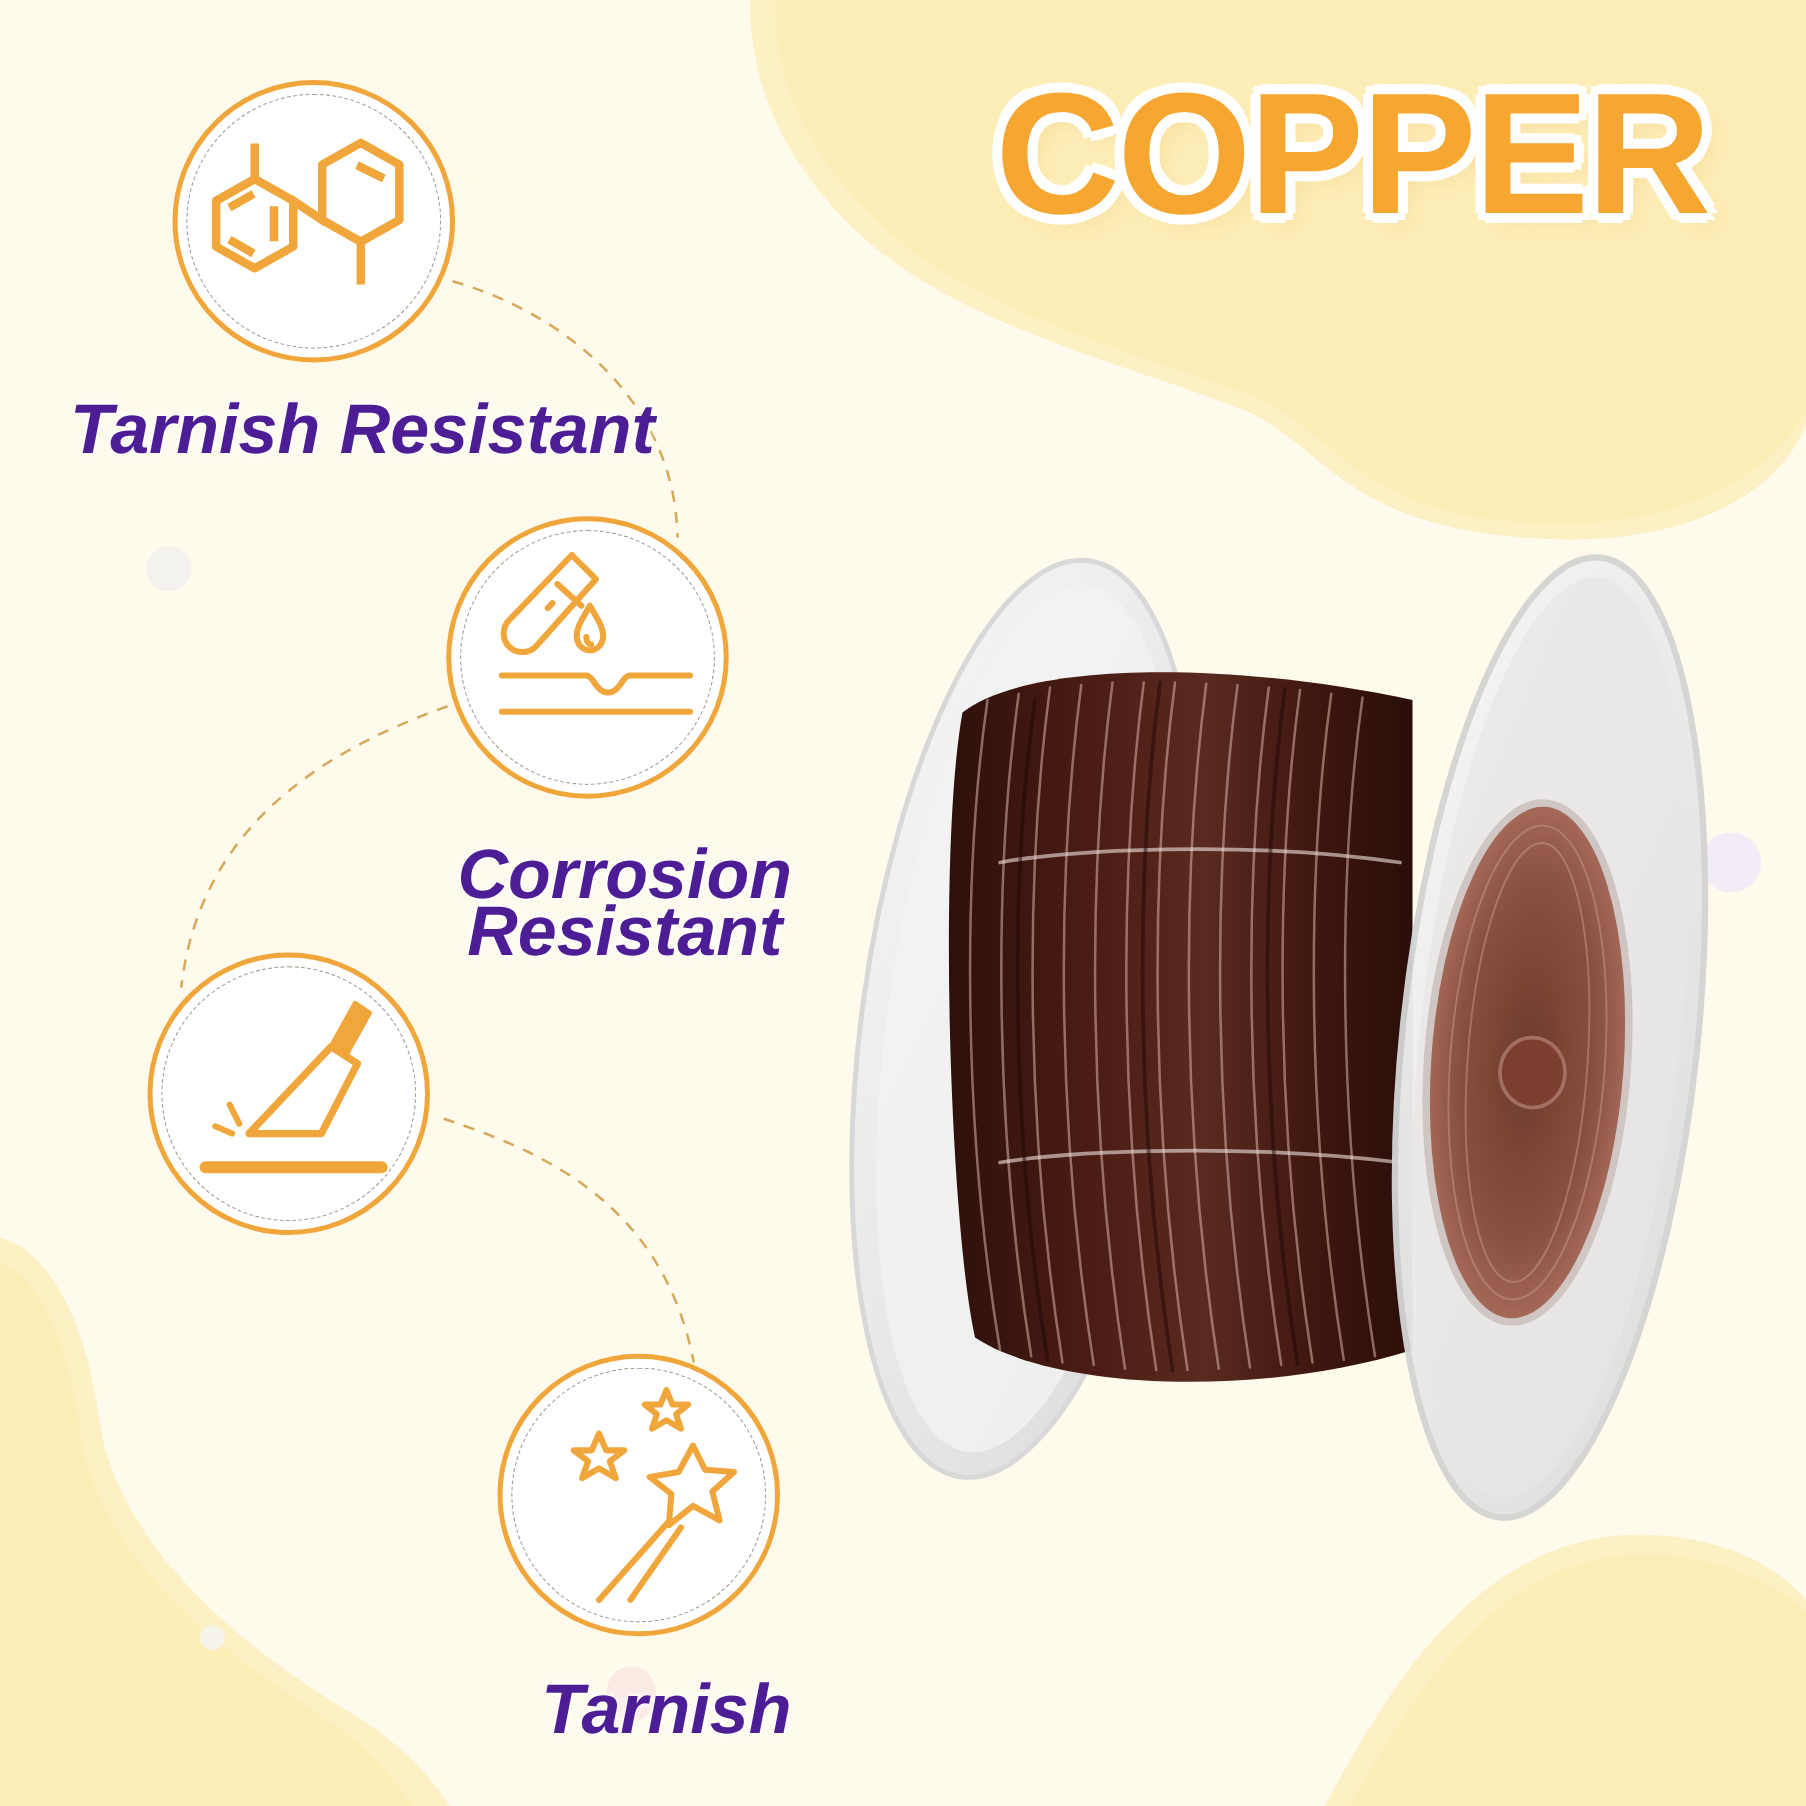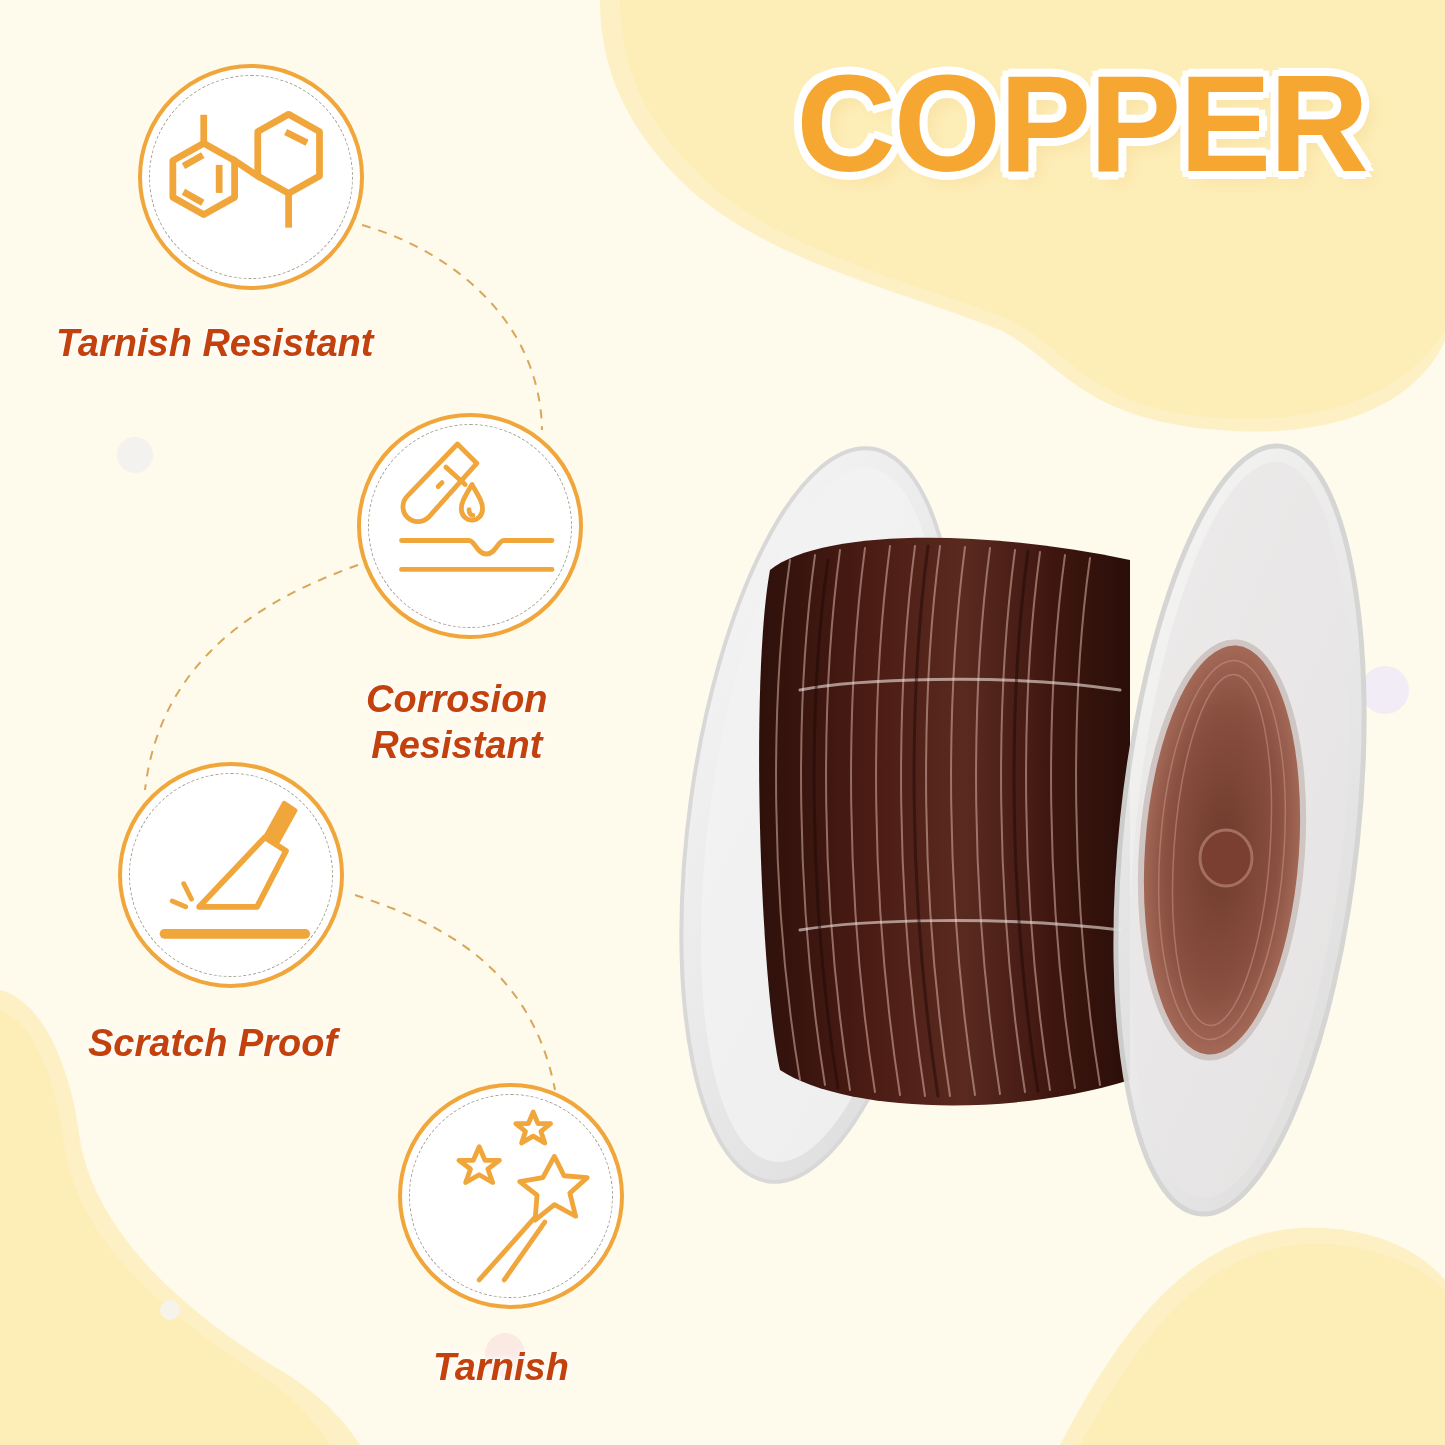--- a/index.html
+++ b/index.html
@@ -12,21 +12,21 @@
       0 0 0 #fff, 4px 0 0 #fff, -4px 0 0 #fff, 0 4px 0 #fff, 0 -4px 0 #fff,
       3px 3px 0 #fff, -3px -3px 0 #fff, 3px -3px 0 #fff, -3px 3px 0 #fff,
       8px 0 0 #fff, -8px 0 0 #fff, 0 8px 0 #fff, 0 -8px 0 #fff,
       6px 6px 0 #fff, -6px -6px 0 #fff, 6px -6px 0 #fff, -6px 6px 0 #fff,
       10px 10px 18px rgba(240,200,120,0.35);
   }
   .title .line { display: block; }
   .badge { position: absolute; width: 226px; height: 226px; border-radius: 50%; background: #fff; border: 4px solid #f0a63a; box-sizing: border-box; }
   .badge::after { content: ""; position: absolute; inset: 7px; border-radius: 50%; border: 1.5px dashed #a8a08f; }
   .badge svg { position: absolute; left: 0; top: 0; width: 100%; height: 100%; z-index: 2; }
-  .label { position: absolute; font-weight: 700; font-style: italic; color: #c2410c; font-size: 38px; line-height: 50px; text-shadow: 0 0 4px #fff, 0 0 8px #fff; white-space: nowrap; }
+  .label { position: absolute; font-weight: 700; font-style: italic; color: #4c1d95; font-size: 56px; line-height: 50px; text-shadow: 0 0 4px #fff, 0 0 8px #fff; white-space: nowrap; }
   .label.center { text-align: center; }
   .spool { position: absolute; left: 0; top: 0; }
 </style>
 </head>
 <body>
 
 <div class="canvas">
 
   <svg class="bg-svg" width="1445" height="1445" viewBox="0 0 1445 1445">
 
@@ -94,21 +94,20 @@
     <svg viewBox="0 0 226 226">
       <g stroke="#f0a63a" stroke-linecap="round" stroke-linejoin="round">
         <polygon points="168,38 180,46 160,82 148,74" fill="#f0a63a" stroke-width="4"></polygon>
         <path d="M148 74 L170 88 L140 146 L80 146 Z" fill="none" stroke-width="6"></path>
         <line x1="64" y1="122" x2="72" y2="138" stroke-width="5"></line>
         <line x1="52" y1="140" x2="66" y2="146" stroke-width="5"></line>
         <line x1="44" y1="174" x2="190" y2="174" stroke-width="10"></line>
       </g>
     </svg>
   </div>
-  <div class="label" style="left:88px; top:1018px;">Scratch Proof</div>
 
   <div class="badge" style="left:398px; top:1083px;">
     <svg viewBox="0 0 226 226">
       <g fill="none" stroke="#f0a63a" stroke-width="5" stroke-linecap="round" stroke-linejoin="round">
         <polygon points="136,26 141,38 154,38 144,46 148,58 136,51 124,58 128,46 118,38 131,38"></polygon>
         <polygon points="80,62 86,76 101,76 89,85 94,99 80,91 66,99 71,85 59,76 74,76"></polygon>
         <polygon points="158,72 168,92 192,94 174,110 180,134 158,122 138,138 140,112 122,98 146,94"></polygon>
         <line x1="137" y1="136" x2="80" y2="200"></line>
         <line x1="148" y1="140" x2="106" y2="200"></line>
       </g>

